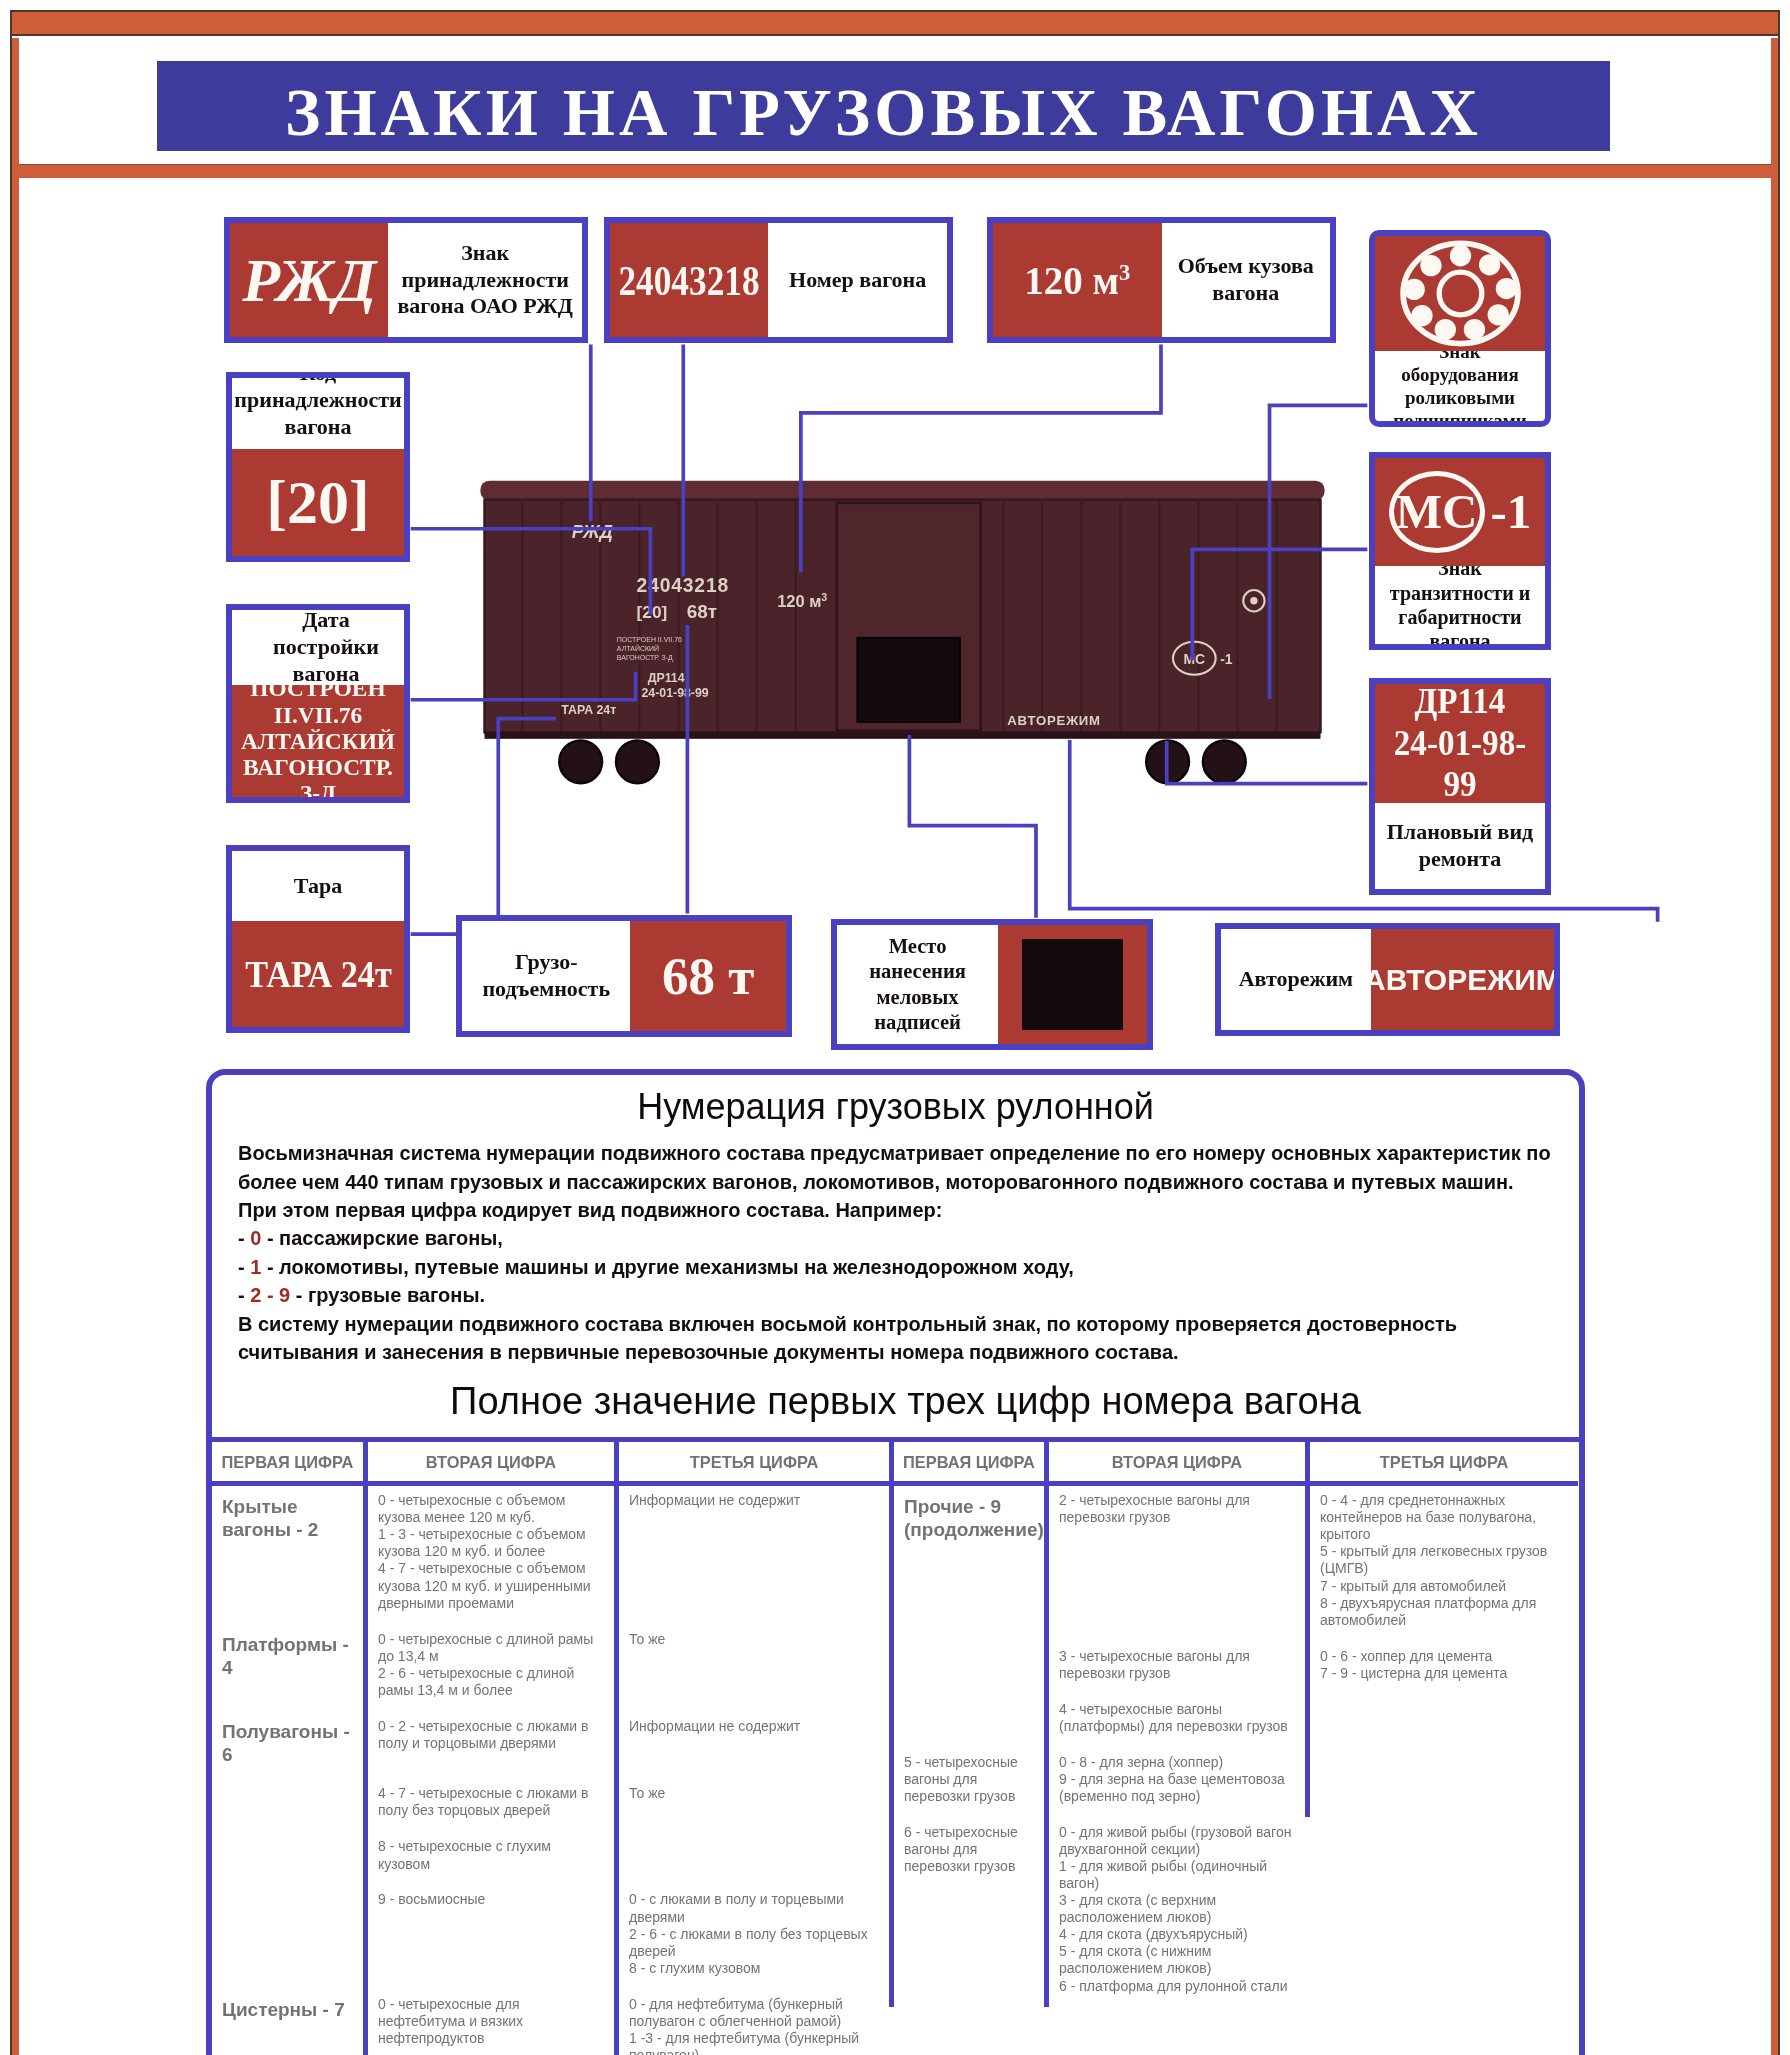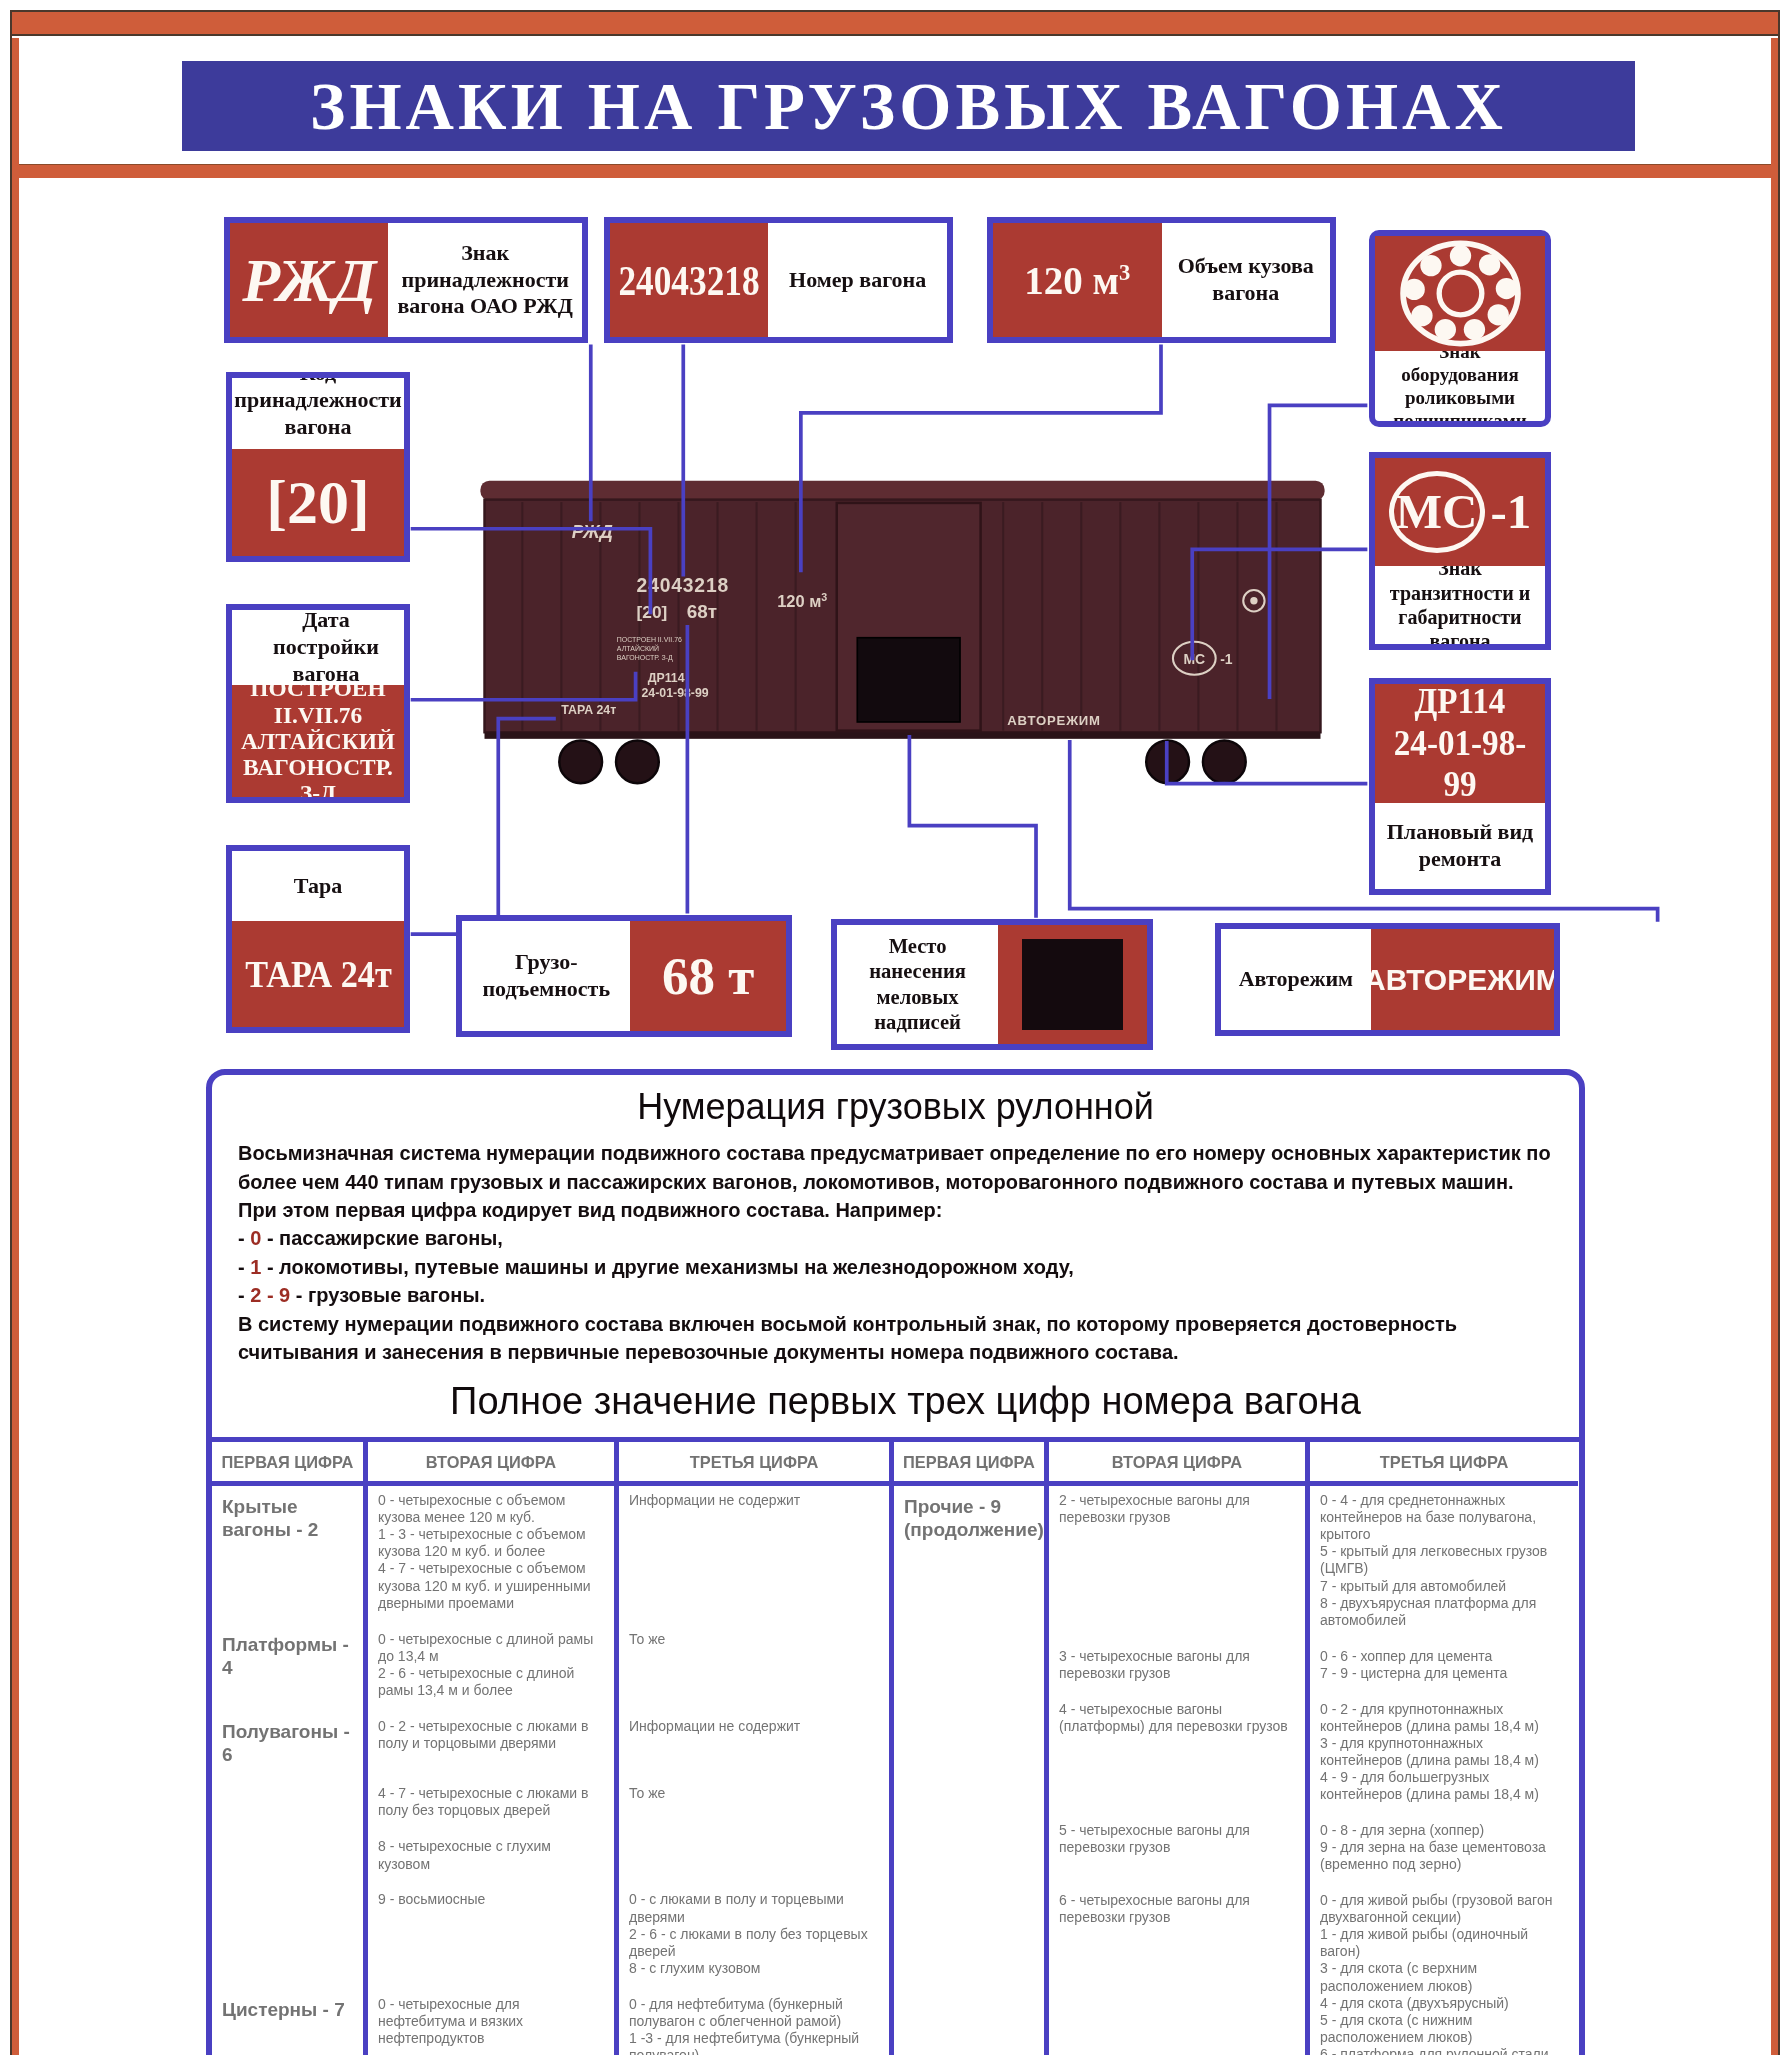--- a/index.html
+++ b/index.html
@@ -7,22 +7,22 @@
           font-family:"Liberation Sans",sans-serif;overflow:hidden;}
 
   
   .frame-outline{position:absolute;inset:10px;border:2.1px solid #4a382c;}
   .bar-top{position:absolute;left:10px;right:10px;top:10px;height:25.5px;
            background:#cf5d3a;border:2.1px solid #4a382c;box-sizing:border-box;}
   .bar-side{position:absolute;top:38px;bottom:69px;width:7.4px;background:#cf5d3a;}
   .bar-left{left:12px;} .bar-right{right:12px;}
 
   
-  .title-band{position:absolute;left:182px;top:61px;width:1453px;height:90px;
-              background:#3d3b9b;display:flex;align-items:center;justify-content:center;}
+  .title-band{position:absolute;left:157px;top:61px;width:1453px;height:90px;
+              background:#3d3b9b;display:flex;align-items:flex-end;justify-content:center;}
   .title-band h1{margin:0;font-family:"Liberation Serif",serif;font-weight:700;
                  font-size:67px;color:#ffffff;letter-spacing:4.1px;white-space:nowrap;}
   .rule-under-title{position:absolute;left:19.3px;right:19.3px;top:164px;height:14px;
                     background:#cf5d3a;border-top:1.2px solid #8a4a2a;box-sizing:border-box;}
 
   
   .sign{position:absolute;border:6.2px solid #4a40c2;background:#fff;
         box-sizing:border-box;display:flex;z-index:3;}
   .sign.col{flex-direction:column;}
   .pane{display:flex;align-items:center;justify-content:center;text-align:center;overflow:hidden;}
@@ -333,23 +333,20 @@
           <div class="tcell c3">0 - 4 - для среднетоннажных контейнеров на базе полувагона, крытого
 5 - крытый для легковесных грузов (ЦМГВ)
 7 - крытый для автомобилей
 8 - двухъярусная платформа для автомобилей</div>
           <div class="tcell c1 c1x"></div>
           <div class="tcell c2">3 - четырехосные вагоны для перевозки грузов</div>
           <div class="tcell c3">0 - 6 - хоппер для цемента
 7 - 9 - цистерна для цемента</div>
           <div class="tcell c1 c1x"></div>
           <div class="tcell c2">4 - четырехосные вагоны (платформы) для перевозки грузов</div>
-          <div class="tcell c3">0 - 2 - для крупнотоннажных контейнеров (длина рамы 18,4 м)
-3 - для крупнотоннажных контейнеров (длина рамы 18,4 м)
-4 - 9 - для большегрузных контейнеров (длина рамы 18,4 м)</div>
           <div class="tcell c1 c1x"></div>
           <div class="tcell c2">5 - четырехосные вагоны для перевозки грузов</div>
           <div class="tcell c3">0 - 8 - для зерна (хоппер)
 9 - для зерна на базе цементовоза (временно под зерно)</div>
           <div class="tcell c1 c1x"></div>
           <div class="tcell c2">6 - четырехосные вагоны для перевозки грузов</div>
           <div class="tcell c3">0 - для живой рыбы (грузовой вагон двухвагонной секции)
 1 - для живой рыбы (одиночный вагон)
 3 - для скота (с верхним расположением люков)
 4 - для скота (двухъярусный)

